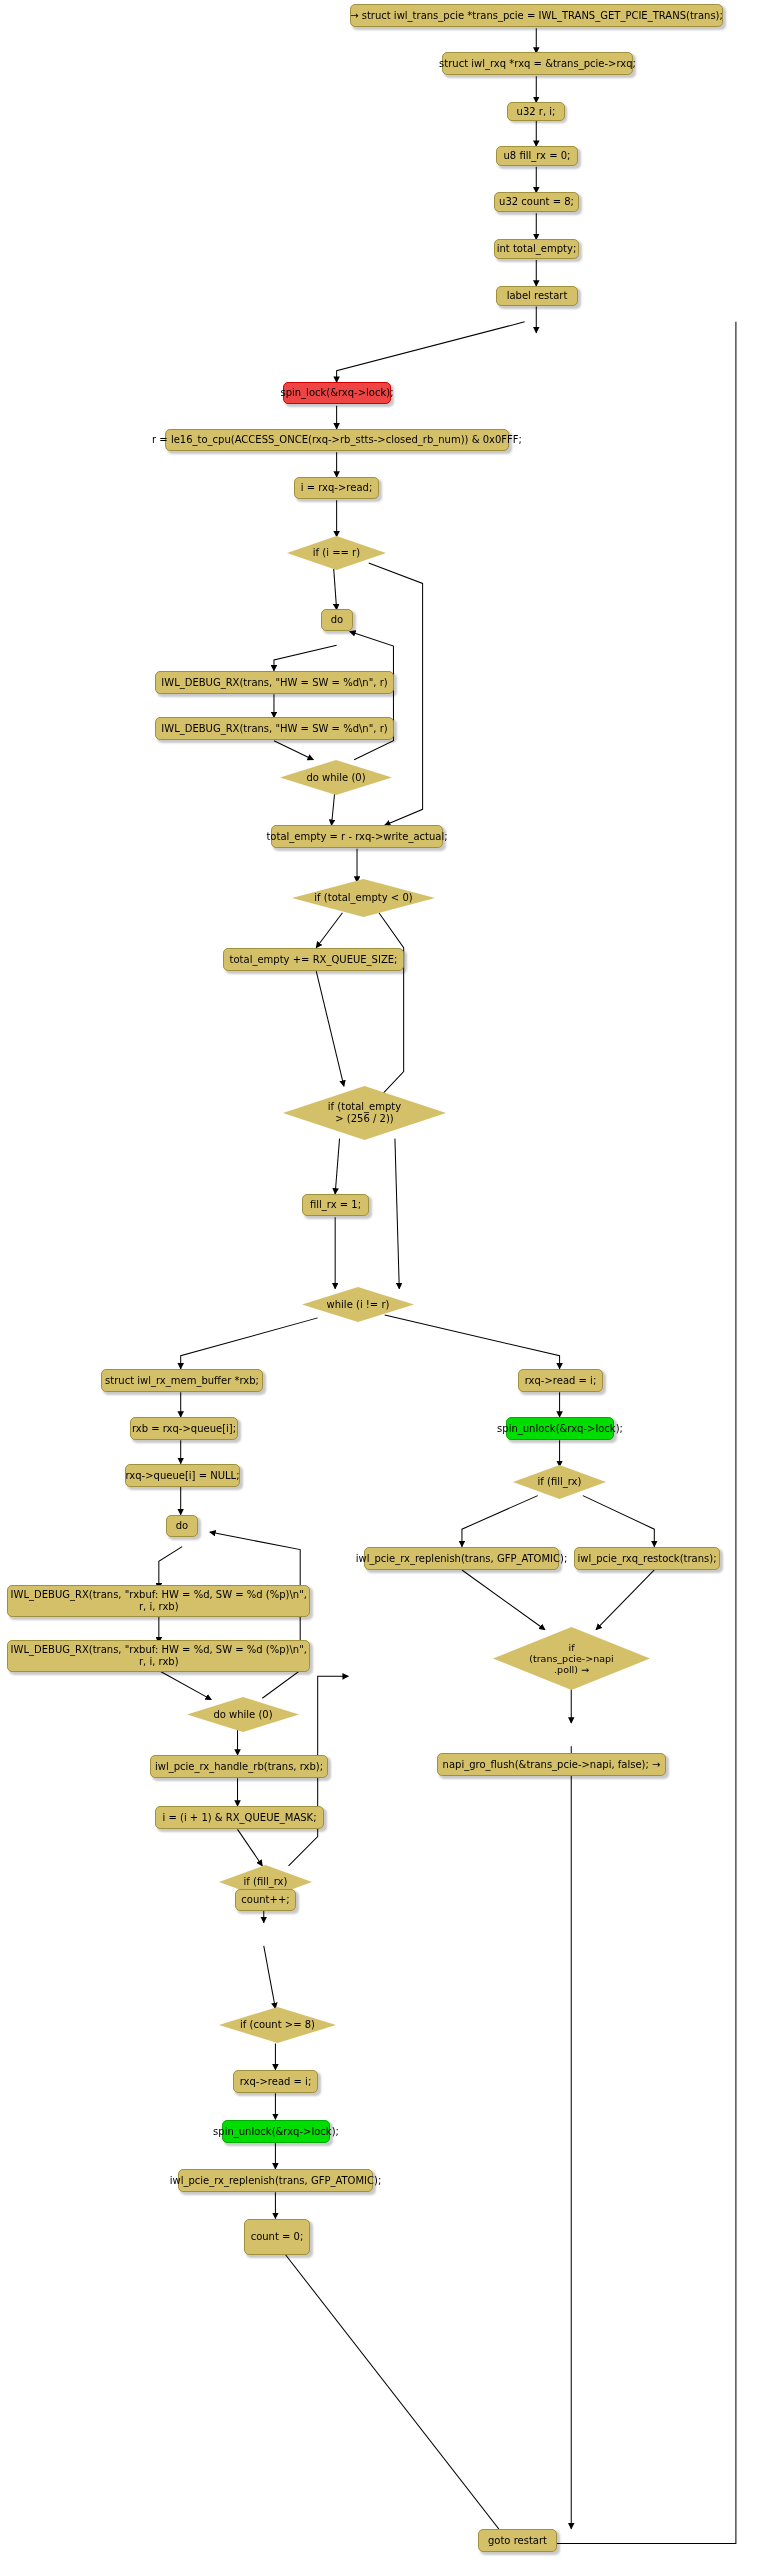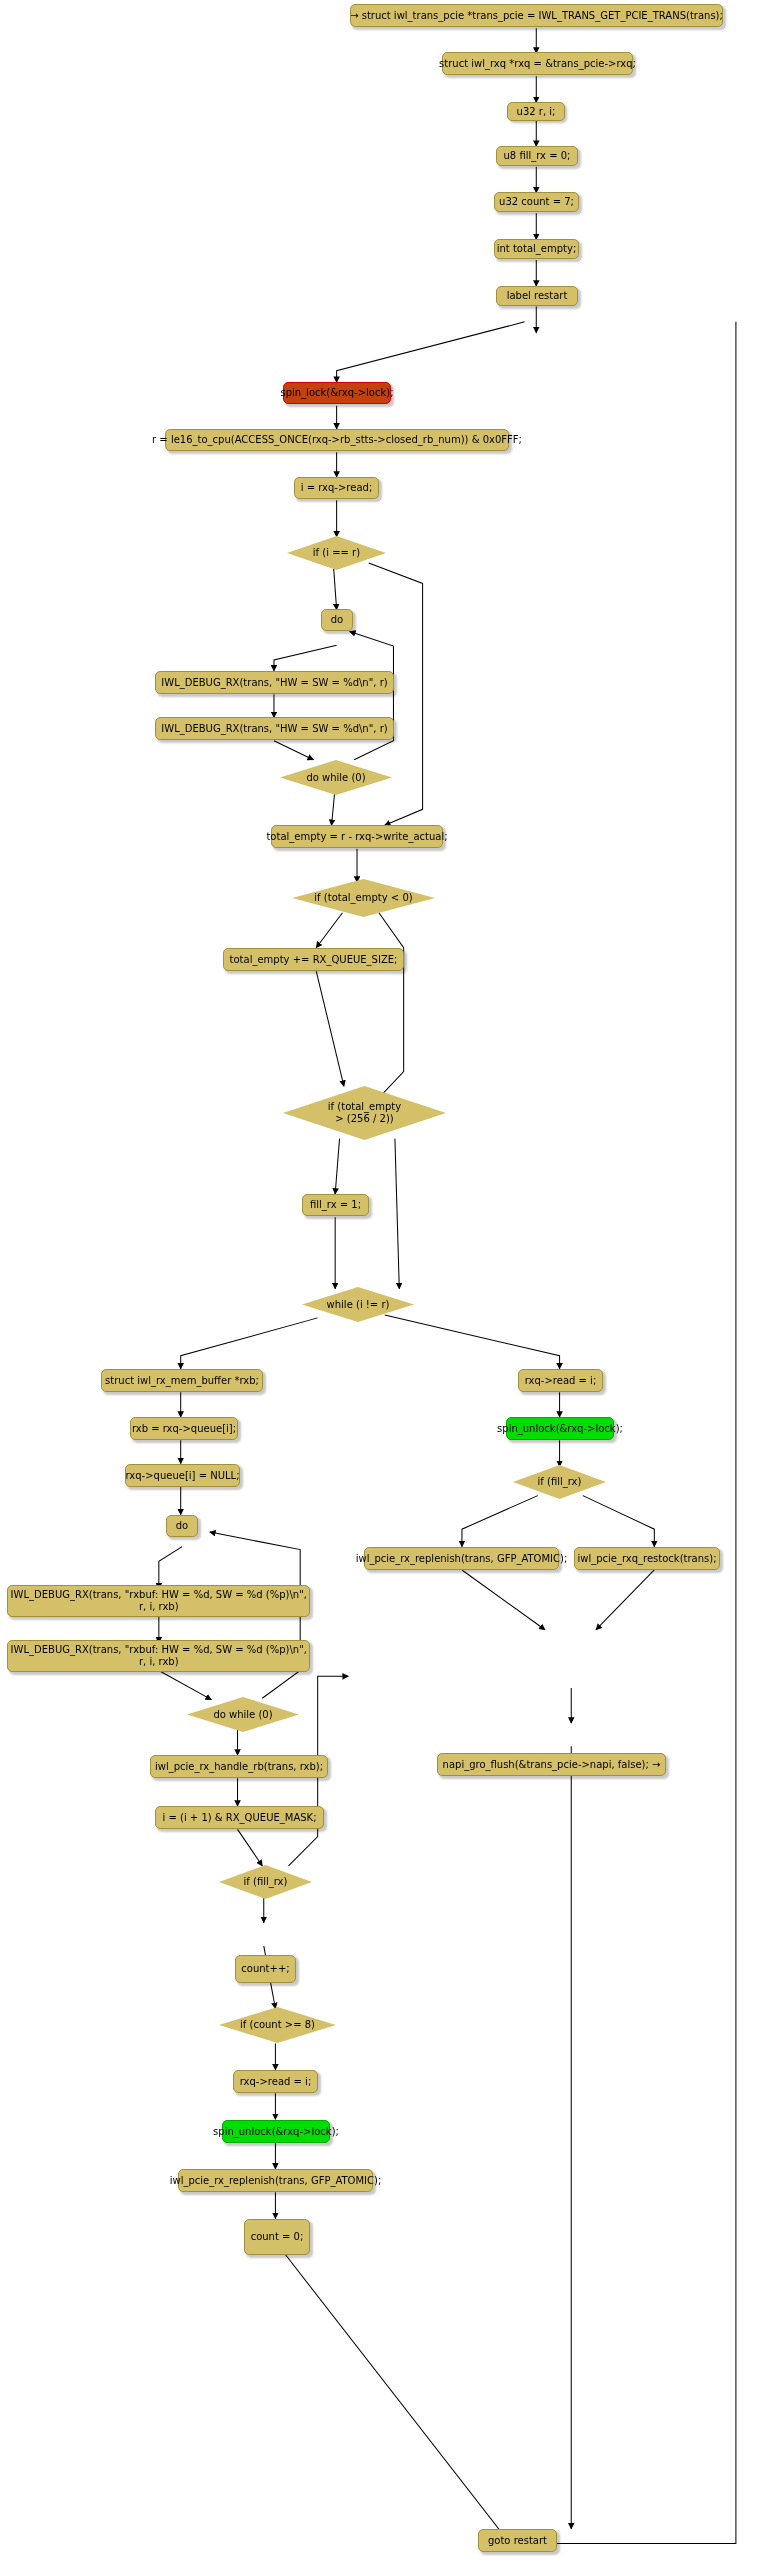--- a/index.html
+++ b/index.html
@@ -37,21 +37,21 @@
   }
   
   .rect {
     border: 0.7px solid #a0903c;
     border-radius: 5.1px;
     background: #d5c06a;
     box-shadow: 2.2px 2.2px 2.2px rgba(0,0,0,0.22);
     padding: 2.2px 5.8px;
   }
   .rect.red {
-    background: #c2410c;
+    background: #ef4444;
     border-color: #cc0000;
   }
   .rect.green {
     background: #00dd00;
     border-color: #00aa00;
   }
   
   .diamond {
     background: #d5c06a;
     clip-path: polygon(50% 0%, 100% 50%, 50% 100%, 0% 50%);
@@ -178,21 +178,21 @@
   </svg>
 
   <div class="node rect" style="left:350px; top:4.4px; width:373px; height:23px;">→ struct iwl_trans_pcie *trans_pcie = IWL_TRANS_GET_PCIE_TRANS(trans);</div>
 
   <div class="node rect" style="left:442px; top:52px; width:191px; height:23px;">struct iwl_rxq *rxq = &amp;trans_pcie-&gt;rxq;</div>
 
   <div class="node rect" style="left:507px; top:102px; width:58px; height:19px;">u32 r, i;</div>
 
   <div class="node rect" style="left:496px; top:146px; width:82px; height:20.4px;">u8 fill_rx = 0;</div>
 
-  <div class="node rect" style="left:494px; top:192px; width:85px; height:20.4px;">u32 count = 7;</div>
+  <div class="node rect" style="left:494px; top:192px; width:85px; height:20.4px;">u32 count = 8;</div>
 
   <div class="node rect" style="left:494px; top:239px; width:85px; height:20.4px;">int total_empty;</div>
 
   <div class="node rect" style="left:496px; top:286px; width:82px; height:20.4px;">label restart</div>
 
   <div class="node rect red" style="left:283px; top:382px; width:108px; height:22px;">spin_lock(&amp;rxq-&gt;lock);</div>
 
   <div class="node rect" style="left:165px; top:429px; width:344px; height:22px;">r = le16_to_cpu(ACCESS_ONCE(rxq-&gt;rb_stts-&gt;closed_rb_num)) &amp; 0x0FFF;</div>
 
   <div class="node rect" style="left:294px; top:477px; width:85px; height:22px;">i = rxq-&gt;read;</div>
@@ -263,21 +263,21 @@
   <div class="node rect" style="left:150px; top:1755px; width:178px; height:23px;">iwl_pcie_rx_handle_rb(trans, rxb);</div>
 
   <div class="node rect" style="left:155px; top:1806px; width:169px; height:23px;">i = (i + 1) &amp; RX_QUEUE_MASK;</div>
 
   <div class="dwrap" style="left:219px; top:1865px; width:93px; height:34px;">
     <div class="node diamond" style="left:0; top:0; width:93px; height:34px;">
       <span class="dtxt">if (fill_rx)</span>
     </div>
   </div>
 
-  <div class="node rect" style="left:235px; top:1955px; width:61px; height:28px;">count++;</div>
+  <div class="node rect" style="left:235px; top:1889px; width:61px; height:22px;">count++;</div>
 
   <div class="dwrap" style="left:219px; top:2007px; width:117px; height:36px;">
     <div class="node diamond" style="left:0; top:0; width:117px; height:36px;">
       <span class="dtxt">if (count &gt;= 8)</span>
     </div>
   </div>
 
   <div class="node rect" style="left:233px; top:2070px; width:85px; height:23px;">rxq-&gt;read = i;</div>
 
   <div class="node rect green" style="left:222px; top:2120px; width:108px; height:23px;">spin_unlock(&amp;rxq-&gt;lock);</div>
@@ -293,19 +293,26 @@
   <div class="dwrap" style="left:513px; top:1465px; width:93px; height:34px;">
     <div class="node diamond" style="left:0; top:0; width:93px; height:34px;">
       <span class="dtxt">if (fill_rx)</span>
     </div>
   </div>
 
   <div class="node rect" style="left:364px; top:1547px; width:195px; height:23px;">iwl_pcie_rx_replenish(trans, GFP_ATOMIC);</div>
 
   <div class="node rect" style="left:574px; top:1547px; width:146px; height:23px;">iwl_pcie_rxq_restock(trans);</div>
 
+  <div class="dwrap" style="left:493px; top:1627px; width:157px; height:63px;">
+    <div class="node diamond" style="left:0; top:0; width:157px; height:63px; font-size:9.5px;">
+      <span class="dtxt">if
+(trans_pcie-&gt;napi
+.poll) →</span>
+    </div>
+  </div>
 
   <div class="node rect" style="left:437px; top:1723px; width:229px; height:23px;margin-top:30px;">napi_gro_flush(&amp;trans_pcie-&gt;napi, false); →</div>
 
   <div class="node rect" style="left:478px; top:2529px; width:79px; height:23px;">goto restart</div>
 
 </div>
 
 
 </body></html>

